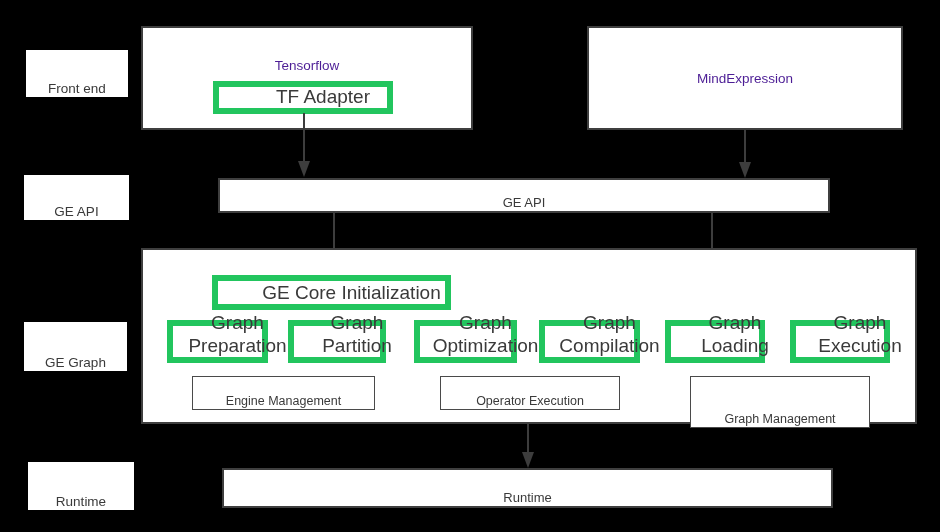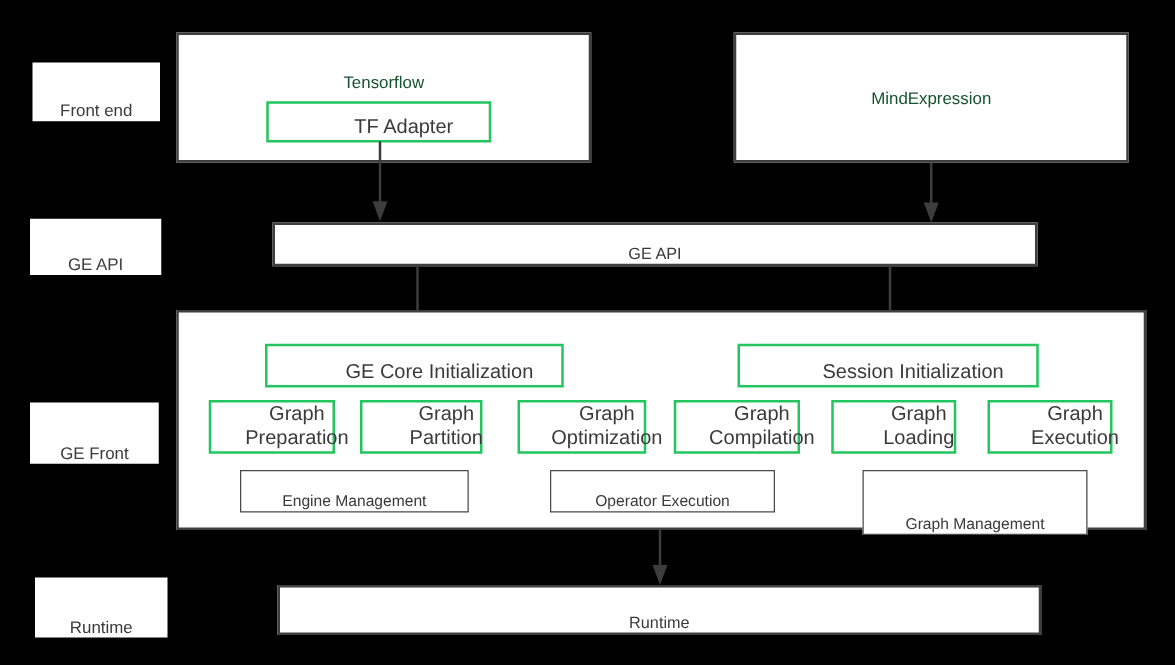--- a/index.html
+++ b/index.html
@@ -34,25 +34,25 @@
   }
   
   .frame {
     border: 2px solid #3f3f3f;
     align-items: flex-start;
     justify-content: center;
   }
   .frame > .frame-title {
     margin-top: 30px;
     font-size: 13.5px;
-    color: #14532d;
+    color: #4c1d95;
   }
   .node {
-    border: 2px solid #22c55e;
-    font-size: 16px;
+    border: 6px solid #22c55e;
+    font-size: 19px;
     padding-left: 40px;
   }
   .node-thin {
     border: 1.5px solid #4a4a4a;
     font-size: 12.5px;
   }
   .bar {
     border: 2px solid #3f3f3f;
     font-size: 13px;
   }
@@ -68,21 +68,21 @@
 
   <div class="box stage-label" style="left:26px; top:50px; width:102px; height:47px;">
     <span>Front end</span>
   </div>
 
   <div class="box stage-label" style="left:24px; top:175px; width:105px; height:45px;">
     <span>GE API</span>
   </div>
 
   <div class="box stage-label" style="left:24px; top:322px; width:103px; height:49px;">
-    <span>GE Front</span>
+    <span>GE Graph</span>
   </div>
 
   <div class="box stage-label" style="left:28px; top:462px; width:106px; height:48px;">
     <span>Runtime</span>
   </div>
 
   <div class="box frame" style="left:141px; top:26px; width:332px; height:104px;">
     <span class="frame-title">Tensorflow</span>
   </div>
   <div class="box node" style="left:213px; top:81px; width:180px; height:33px;">
@@ -123,23 +123,20 @@
       <line x1="10" y1="0" x2="10" y2="52" stroke="#3d3d3d" stroke-width="2"></line>
       <polygon points="10,64 4,48 16,48" fill="#3d3d3d"></polygon>
     </svg>
   </div>
 
   <div class="box frame" style="left:141px; top:248px; width:776px; height:176px;"></div>
 
   <div class="box node" style="left:212px; top:275px; width:239px; height:35px;">
     <span>GE Core Initialization</span>
   </div>
-  <div class="box node" style="left:590px; top:275px; width:241px; height:35px;">
-    <span>Session Initialization</span>
-  </div>
 
   <div class="box node" style="left:167px; top:320px; width:101px; height:43px;">
     <span>Graph
 Preparation</span>
   </div>
   <div class="box node" style="left:288px; top:320px; width:98px; height:43px;">
     <span>Graph
 Partition</span>
   </div>
   <div class="box node" style="left:414px; top:320px; width:103px; height:43px;">

